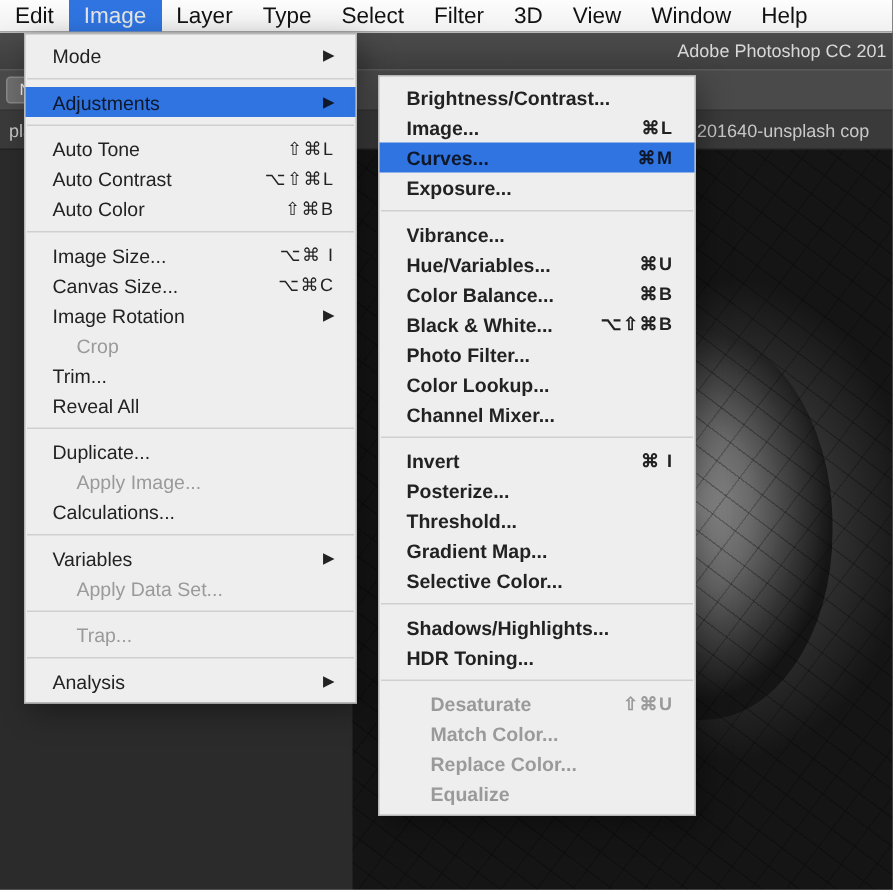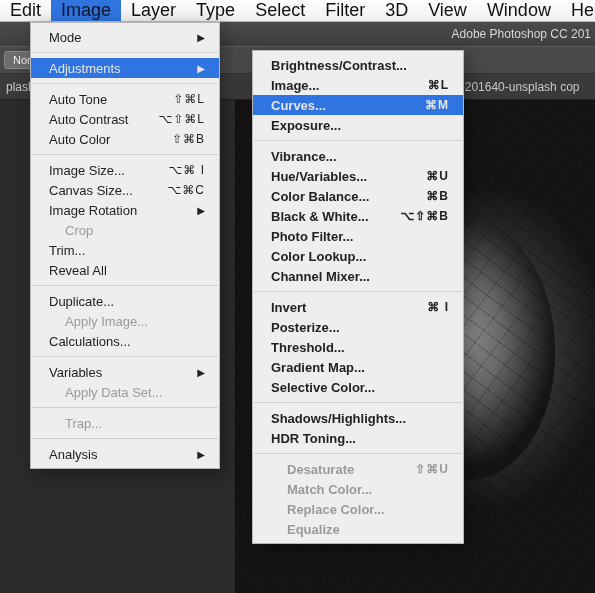--- a/index.html
+++ b/index.html
@@ -1,47 +1,47 @@
 <!DOCTYPE html>
 <html><head>
 <meta charset="utf-8">
 <style>
   * { box-sizing: border-box; margin: 0; padding: 0; font-family: -apple-system, "Helvetica Neue", Arial, sans-serif; -webkit-font-smoothing: antialiased; }
   body { width: 595px; height: 593px; overflow: hidden; background: #2a2a2a; position: relative; }
 
-  .menubar { height: 22px; background: linear-gradient(#fdfdfd,#f0f0f0); border-bottom: 1px solid #b9b9b9; display: flex; align-items: stretch; font-size: 18px; color: #111; }
+  .menubar { height: 22px; background: linear-gradient(#fdfdfd,#f0f0f0); border-bottom: 1px solid #b9b9b9; display: flex; align-items: stretch; font-size: 15px; color: #111; }
   .menubar .mitem { padding: 0 10px; display: flex; align-items: center; cursor: default; }
-  .menubar .mitem.active { background: #2f74e0; color: #0f172a; }
+  .menubar .mitem.active { background: #2f74e0; color: #e5e5e5; }
 
   .appbar { height: 24px; background: linear-gradient(#4b4b4b,#3f3f3f); color: #d8d8d8; font-size: 12px; display: flex; align-items: center; justify-content: flex-end; padding-right: 4px; overflow:hidden; }
 
   .optbar { height: 28px; background: #4a4a4a; border-top:1px solid #5a5a5a; border-bottom:1px solid #333; display:flex; align-items:center; padding-left:4px; }
   .optbar .chip { background:#6d6d6d; color:#eee; font-size:11px; padding:2px 8px; border-radius:3px; border:1px solid #888; }
 
   .tabbar { height: 26px; background: #3a3a3a; color:#c8c8c8; font-size:12px; display:flex; align-items:center; padding-left:6px; border-bottom:1px solid #222; overflow:hidden; white-space:nowrap; }
   .tabbar .gap { flex:0 0 400px; }
 
   .canvas { position:absolute; left:0; right:0; top:100px; bottom:0; background:#2b2b2b; }
   .photo { position:absolute; right:0; top:0; bottom:0; width:360px; background: radial-gradient(120px 160px at 70% 50%, #636363 0%, #4a4a4a 35%, #2f2f2f 60%, #151515 100%); }
   .crack { position:absolute; inset:0; background:
      repeating-linear-gradient(37deg, rgba(0,0,0,0) 0 14px, rgba(0,0,0,.28) 14px 15px),
      repeating-linear-gradient(-53deg, rgba(0,0,0,0) 0 18px, rgba(0,0,0,.22) 18px 19px);
      mix-blend-mode: multiply; opacity:.85; }
   .face { position:absolute; right:40px; top:120px; width:180px; height:260px; border-radius:50% 50% 48% 48%; background: radial-gradient(90px 130px at 50% 45%, #8d8d8d 0%, #6a6a6a 40%, #3a3a3a 75%, #1a1a1a 100%); filter: contrast(1.05); }
 
   .menu { position:absolute; background:#eeeeee; border:1px solid #b7b7b7; box-shadow: 4px 6px 18px rgba(0,0,0,.35); font-size:13px; color:#222; padding:4px 0; }
   .menu .row { height:20px; display:flex; align-items:center; padding:0 14px 0 18px; white-space:nowrap; cursor:default; }
   .menu .row.disabled { color:#9a9a9a;padding-left:34px; }
-  .menu .row.hl { background:#2f74e0; color:#e5e5e5;justify-content:center; }
+  .menu .row.hl { background:#2f74e0; color:#0f172a;justify-content:center; }
   .menu .row .lbl { flex:1; }
   .menu .row .sc { margin-left:22px; font-size:12px; letter-spacing:1px; }
   .menu .row .sub { margin-left:22px; font-size:10px; }
   .menu .sep { height:1px; margin:5px 1px; background:#cfcfcf; }
 
-  #image-menu { left:30px; top:22px; width:190px; }
+  #image-menu { left:16px; top:22px; width:222px; }
   #adjust-menu { left:252px; top:50px; width:212px;font-weight:bold; }
 </style>
 </head>
 <body>
 
 <div class="menubar" id="menubar">
     <div class="mitem">Edit</div>
     <div class="mitem active">Image</div>
     <div class="mitem">Layer</div>
     <div class="mitem">Type</div>

